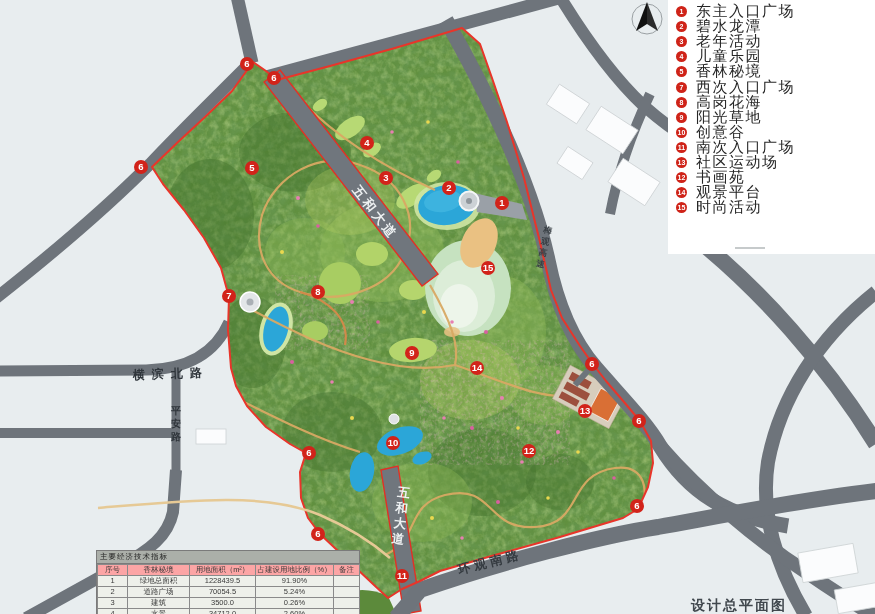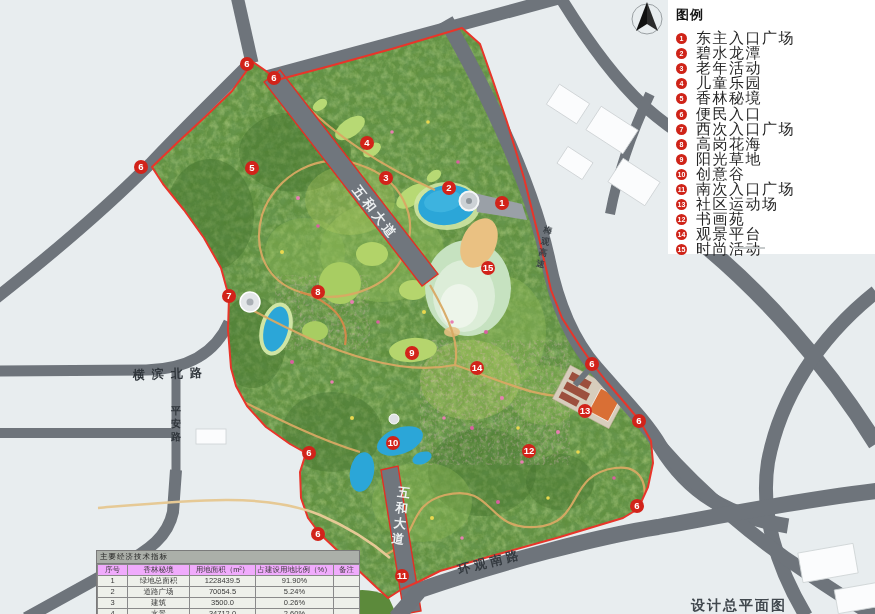--- a/index.html
+++ b/index.html
@@ -18,21 +18,21 @@
   .legend-label{font-size:15px;color:#262626;margin-left:9px;letter-spacing:1.5px;white-space:nowrap;}
   .legend-scale{position:absolute;right:110px;top:247px;width:30px;height:2px;background:#c6cacb;}
   
   .itable{position:absolute;left:96px;top:550px;width:264px;background:#eef0ea;
           border:1px solid #7a7a7a;color:#3a3a3a;box-sizing:border-box;}
   .itable-title{background:#abafa9;padding:1px 3px;font-size:7.5px;color:#1e1e1e;
                 border-bottom:1px solid #7a7a7a;letter-spacing:1px;}
   .itable table{border-collapse:collapse;width:100%;table-layout:fixed;}
   .itable th,.itable td{border:1px solid #8a8a8a;height:10px;line-height:10px;text-align:center;
                         font-weight:normal;font-size:7.5px;padding:0;overflow:hidden;white-space:nowrap;}
-  .itable th{background:#f0abfc;}
+  .itable th{background:#fca5a5;}
   
   .caption{position:absolute;left:691px;top:597px;font-size:14px;font-weight:bold;
            color:#41484e;letter-spacing:2px;white-space:nowrap;}
 </style>
 </head>
 <body>
 
 <div class="stage">
 
 <svg width="875" height="614" viewBox="0 0 875 614">
@@ -312,45 +312,40 @@
       </g>
 
   <g>
     <circle cx="647" cy="19" r="15" fill="none" stroke="#9aa0a3" stroke-width="1"></circle>
     <polygon points="647,2 636,31 647,24" fill="#111111"></polygon>
     <polygon points="647,2 658,31 647,24" fill="#2b2b2b"></polygon>
   </g>
 </svg>
 
 <div class="legend">
-  <div class="legend-title">图例</div>
   <ul class="legend-list" id="legend-list">
         <li class="legend-item">
           <span class="legend-num">1</span>
           <span class="legend-label">东主入口广场</span>
         </li>
         <li class="legend-item">
           <span class="legend-num">2</span>
           <span class="legend-label">碧水龙潭</span>
         </li>
         <li class="legend-item">
           <span class="legend-num">3</span>
           <span class="legend-label">老年活动</span>
         </li>
         <li class="legend-item">
           <span class="legend-num">4</span>
           <span class="legend-label">儿童乐园</span>
         </li>
         <li class="legend-item">
           <span class="legend-num">5</span>
           <span class="legend-label">香林秘境</span>
-        </li>
-        <li class="legend-item">
-          <span class="legend-num">6</span>
-          <span class="legend-label">便民入口</span>
         </li>
         <li class="legend-item">
           <span class="legend-num">7</span>
           <span class="legend-label">西次入口广场</span>
         </li>
         <li class="legend-item">
           <span class="legend-num">8</span>
           <span class="legend-label">高岗花海</span>
         </li>
         <li class="legend-item">

